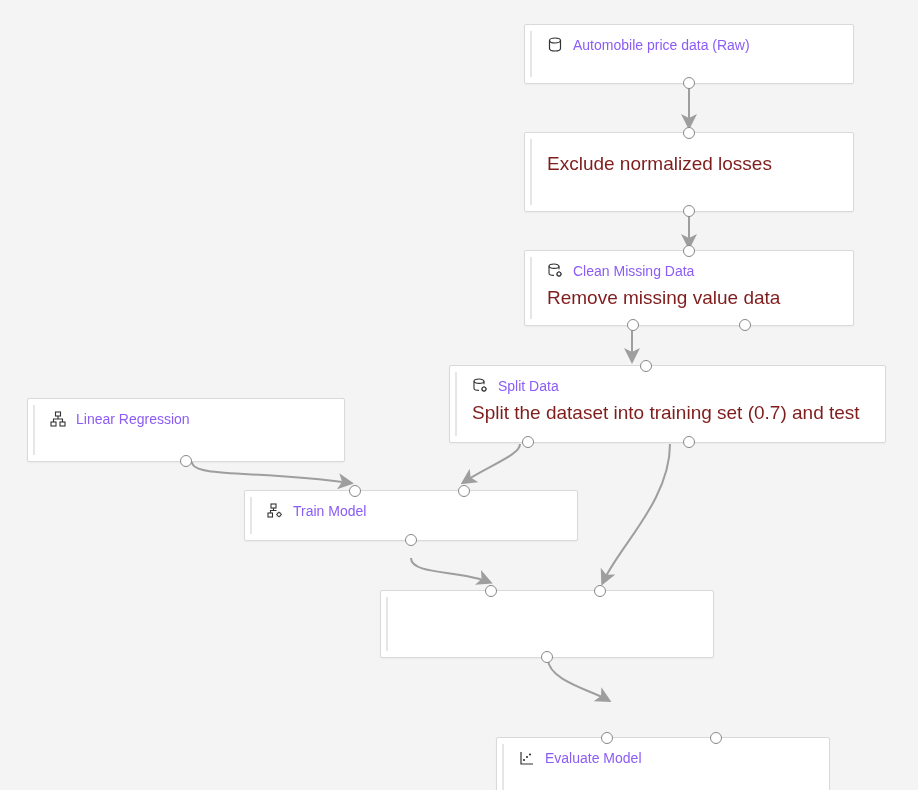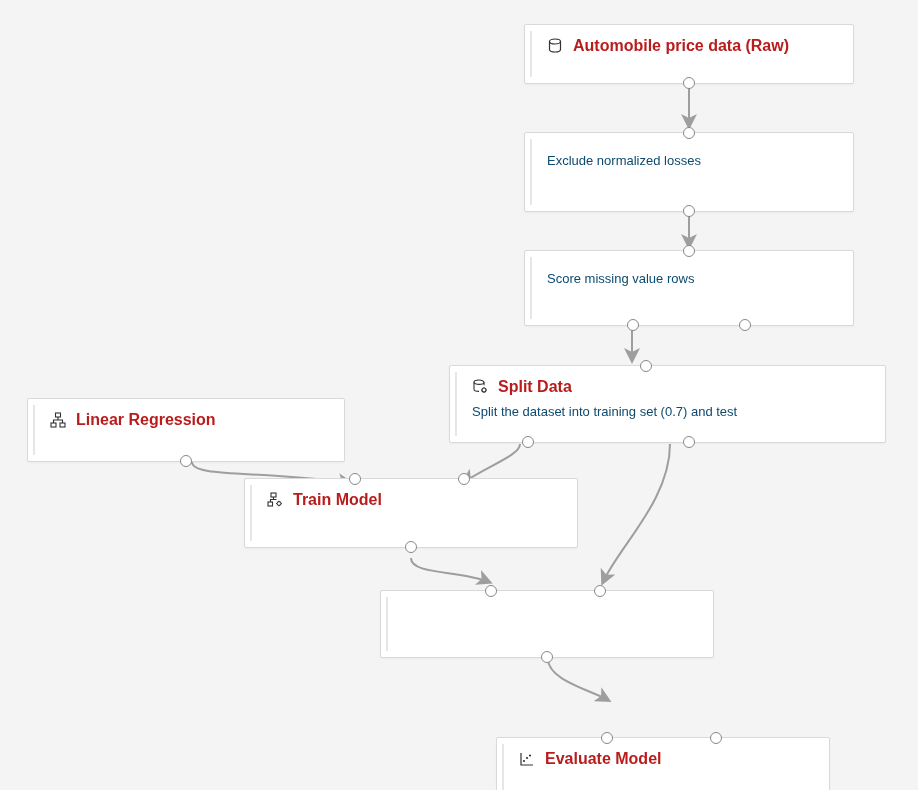--- a/index.html
+++ b/index.html
@@ -44,27 +44,27 @@
   }
   .node-inner {
     padding: 12px 16px 12px 22px;
   }
   .node-title-row {
     display: flex;
     align-items: center;
     gap: 10px;
   }
   .node-title {
-    font-size: 16px;
-    font-weight: 700;
-    color: #b91c1c;
+    font-size: 14px;
+    font-weight: 400;
+    color: #8b5cf6;
   }
   .node-sub {
-    font-size: 13px;
-    color: #0c4a6e;
+    font-size: 19px;
+    color: #7f1d1d;
     margin-top: 8px;
   }
   .icon {
     width: 16px;
     height: 16px;
     flex: 0 0 16px;
     display: inline-block;
   }
   .port {
     position: absolute;
@@ -126,39 +126,51 @@
     <div class="port" style="left:50%; top:0%;"></div>
     <div class="node-inner">
       <div class="node-sub">Exclude normalized losses</div>
     </div>
     <div class="port" style="left:50%; top:100%;"></div>
   </div>
 
   <div class="node" style="left:524px; top:250px; width:330px; height:76px;">
     <div class="port" style="left:50%; top:0%;"></div>
     <div class="node-inner">
-      <div class="node-sub">Score missing value rows</div>
-    </div>
-    <div class="port" style="left:33%; top:100%;"></div>
-    <div class="port" style="left:67%; top:100%;"></div>
-  </div>
-
-  <div class="node" style="left:449px; top:365px; width:437px; height:78px;">
-    <div class="port" style="left:45%; top:0%;"></div>
-    <div class="node-inner">
       <div class="node-title-row">
         <span class="icon">
           <svg viewBox="0 0 16 16" width="16" height="16">
               <ellipse cx="7" cy="3.2" rx="5" ry="2.2" fill="none" stroke="#333" stroke-width="1.1"></ellipse>
               <path d="M2 3.2 v7 c0 1.2 2.2 2.2 5 2.2" fill="none" stroke="#333" stroke-width="1.1"></path>
               <path d="M12 3.2 v3" fill="none" stroke="#333" stroke-width="1.1"></path>
               <circle cx="12" cy="11" r="2" fill="none" stroke="#333" stroke-width="1.1"></circle>
               <path d="M12 8.2 v1 M12 12.8 v1 M9.2 11 h1 M13.8 11 h1 M10.3 9.3 l.7.7 M13 12 l.7.7 M13.7 9.3 l-.7.7 M10 12.7 l.7-.7" stroke="#333" stroke-width="1"></path>
             </svg>
         </span>
+        <span class="node-title">Clean Missing Data</span>
+      </div>
+      <div class="node-sub">Remove missing value data</div>
+    </div>
+    <div class="port" style="left:33%; top:100%;"></div>
+    <div class="port" style="left:67%; top:100%;"></div>
+  </div>
+
+  <div class="node" style="left:449px; top:365px; width:437px; height:78px;">
+    <div class="port" style="left:45%; top:0%;"></div>
+    <div class="node-inner">
+      <div class="node-title-row">
+        <span class="icon">
+          <svg viewBox="0 0 16 16" width="16" height="16">
+              <ellipse cx="7" cy="3.2" rx="5" ry="2.2" fill="none" stroke="#333" stroke-width="1.1"></ellipse>
+              <path d="M2 3.2 v7 c0 1.2 2.2 2.2 5 2.2" fill="none" stroke="#333" stroke-width="1.1"></path>
+              <path d="M12 3.2 v3" fill="none" stroke="#333" stroke-width="1.1"></path>
+              <circle cx="12" cy="11" r="2" fill="none" stroke="#333" stroke-width="1.1"></circle>
+              <path d="M12 8.2 v1 M12 12.8 v1 M9.2 11 h1 M13.8 11 h1 M10.3 9.3 l.7.7 M13 12 l.7.7 M13.7 9.3 l-.7.7 M10 12.7 l.7-.7" stroke="#333" stroke-width="1"></path>
+            </svg>
+        </span>
         <span class="node-title">Split Data</span>
       </div>
       <div class="node-sub">Split the dataset into training set (0.7) and test</div>
     </div>
     <div class="port" style="left:18%; top:100%;"></div>
     <div class="port" style="left:55%; top:100%;"></div>
   </div>
 
   <div class="node" style="left:27px; top:398px; width:318px; height:64px;">
     <div class="node-inner">
@@ -170,21 +182,21 @@
               <rect x="10" y="11" width="5" height="4" fill="none" stroke="#333" stroke-width="1.1"></rect>
               <path d="M8 5 v3 M8 8 h-4.5 v3 M8 8 h4.5 v3" fill="none" stroke="#333" stroke-width="1.1"></path>
             </svg>
         </span>
         <span class="node-title">Linear Regression</span>
       </div>
     </div>
     <div class="port" style="left:50%; top:100%;"></div>
   </div>
 
-  <div class="node" style="left:244px; top:478px; width:334px; height:70px;">
+  <div class="node" style="left:244px; top:490px; width:334px; height:51px;">
     <div class="port" style="left:33%; top:0%;"></div>
     <div class="port" style="left:66%; top:0%;"></div>
     <div class="node-inner">
       <div class="node-title-row">
         <span class="icon">
           <svg viewBox="0 0 16 16" width="16" height="16">
               <rect x="4" y="1" width="5" height="4" fill="none" stroke="#333" stroke-width="1.1"></rect>
               <rect x="1" y="10" width="4.5" height="4" fill="none" stroke="#333" stroke-width="1.1"></rect>
               <path d="M6.5 5 v2.5 M6.5 7.5 h-3 v2.5 M6.5 7.5 h3" fill="none" stroke="#333" stroke-width="1.1"></path>
               <circle cx="12" cy="11.5" r="2" fill="none" stroke="#333" stroke-width="1"></circle>

